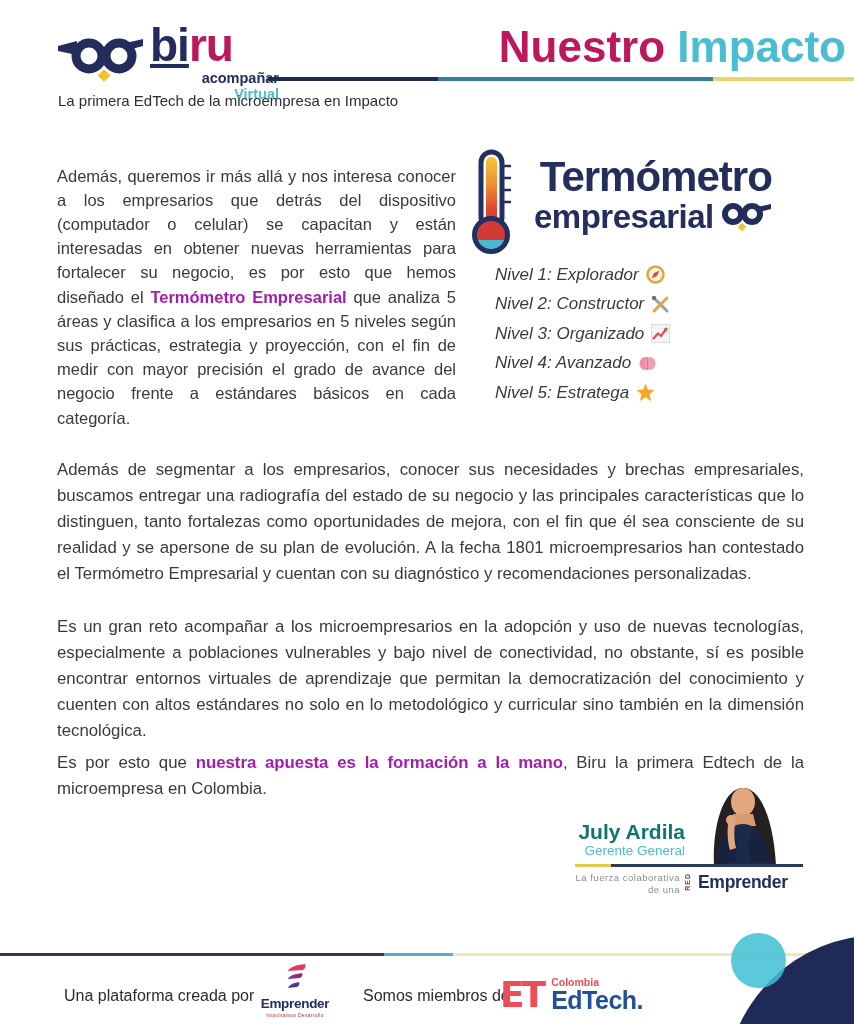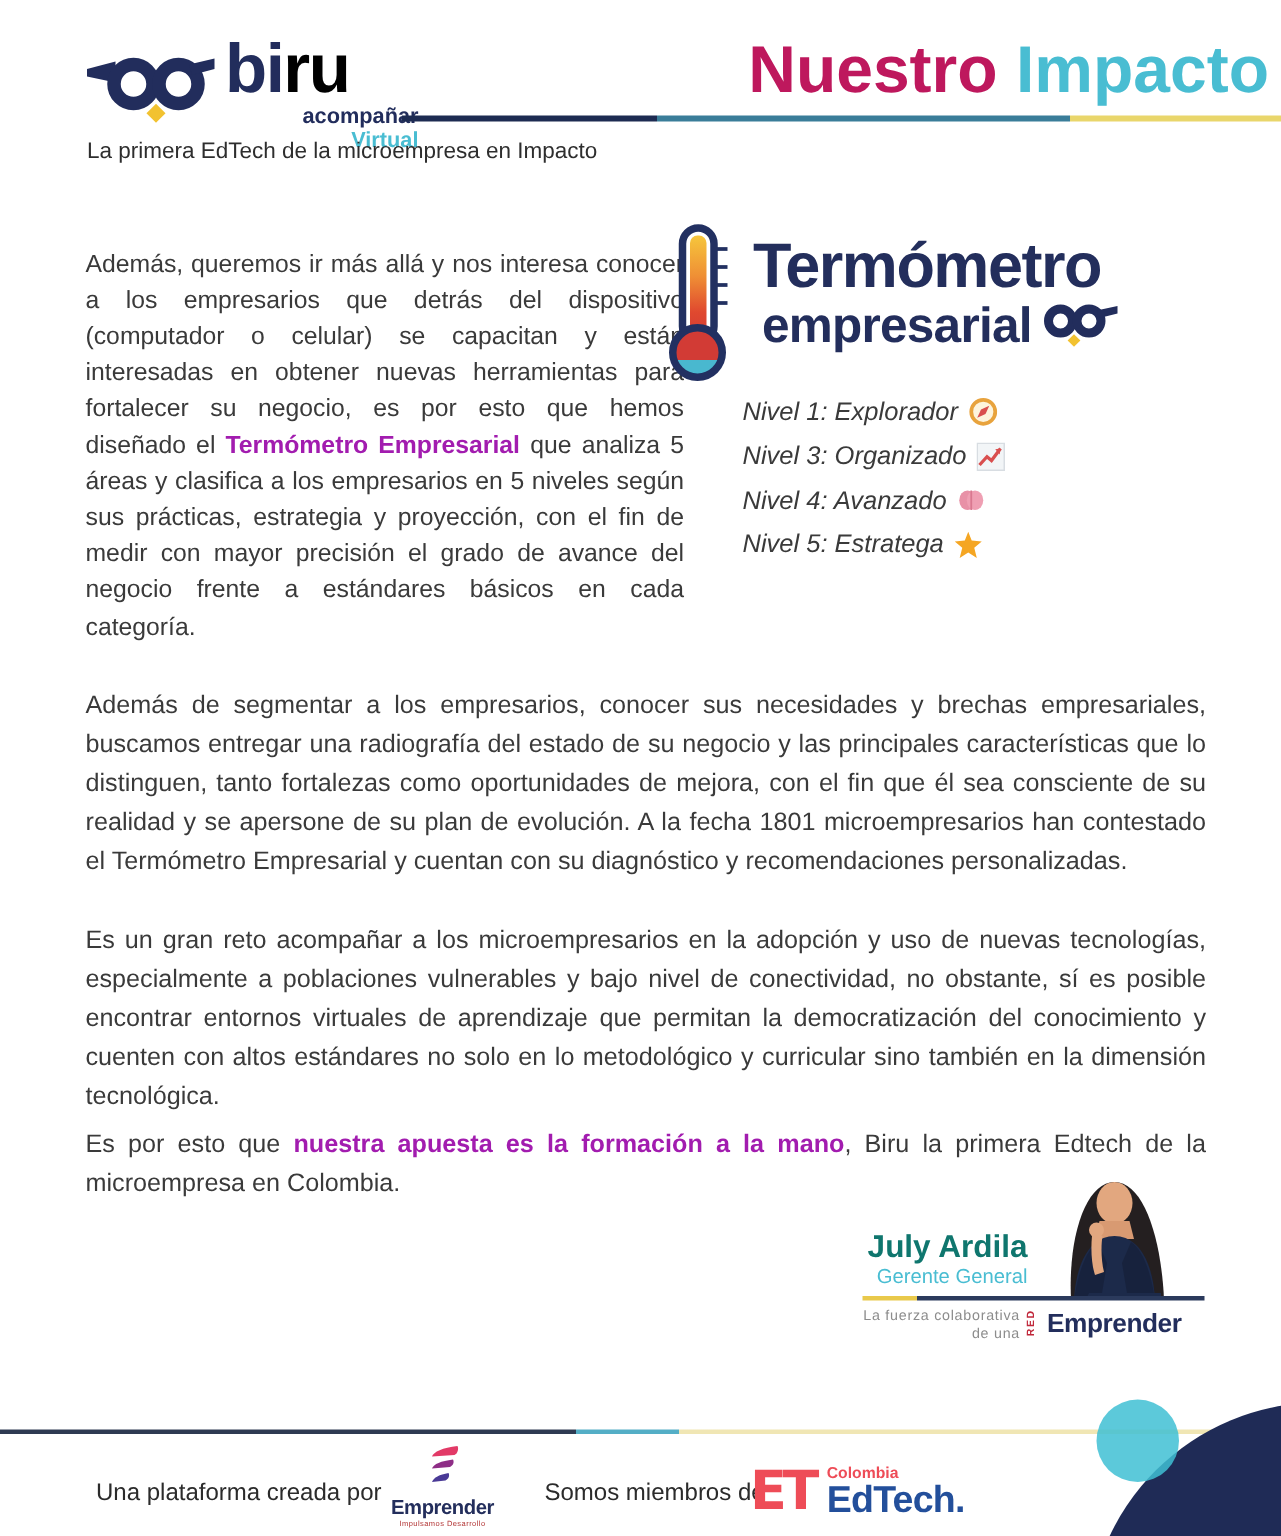--- a/index.html
+++ b/index.html
@@ -3,38 +3,38 @@
 <meta charset="utf-8">
 <style>
   html,body { margin:0; padding:0; background:#ffffff; }
   .page {
     position:relative; width:854px; height:1024px; background:#fff;
     overflow:hidden; font-family:"Liberation Sans", sans-serif; color:#383838;
   }
   
   .owl-svg { position:absolute; left:56px; top:30px; }
   .brand-word { position:absolute; left:150px; top:18px; font-size:46px; font-weight:700; letter-spacing:-1px; }
-  .brand-bi { color:#222d5c; }
-  .brand-ru { color:#000000; }
+  .brand-bi { color:#222d5c;text-decoration:underline; }
+  .brand-ru { color:#be185d; }
   .brand-tagline { position:absolute; left:153px; top:70px; width:126px; text-align:right; font-size:14.5px; font-weight:700; }
   .brand-tagline .b1 { color:#222d5c; }
   .brand-tagline .b2 { color:#49bdd2; }
   .main-title { position:absolute; top:22px; right:8px; font-size:44px; font-weight:700; letter-spacing:0; }
   .title-1 { color:#be185d; }
   .title-2 { color:#49bdd2;margin-top:36px; }
   .header-line { position:absolute; left:268px; top:77px; width:586px; height:4px;
     background:linear-gradient(90deg,#1d2b52 0 29%,#3a7d99 29% 76%,#e9d66b 76% 100%); }
   .subtitle { position:absolute; left:58px; top:92px; font-size:15px; color:#2e2e2e; }
 
   
   .p { text-align:justify; color:#3a3a3a; }
   .p b { color:#a21caf; }
   .p1 { position:absolute; left:57px; top:147px; width:399px; font-size:16.5px; line-height:24.2px; }
 
-  .thermo-logo { position:absolute; left:436px; top:148px; display:flex; align-items:flex-start; }
+  .thermo-logo { position:absolute; left:462px; top:148px; display:flex; align-items:flex-start;text-align:right; }
   .thermo-text { margin-left:4px; margin-top:8px; line-height:1; }
   .thermo-title { font-size:42px; font-weight:700; color:#232e5c; letter-spacing:-1px; }
   .thermo-sub { font-size:33px; font-weight:700; color:#232e5c; letter-spacing:-0.5px; margin-top:2px; display:flex; align-items:center; gap:8px; padding-left:6px; }
 
   .levels { position:absolute; left:495px; top:260px; }
   .level { height:29.5px; display:flex; align-items:center; gap:7px; font-size:17px; color:#3a3a3a;font-style:italic; }
   .level svg { flex:0 0 auto; }
 
   
   .p2 { position:absolute; left:57px; top:440px; width:747px; font-size:16.8px; line-height:26px; }
@@ -132,20 +132,28 @@
 
   <div class="levels">
     <div class="level">
       <span>Nivel 1: Explorador</span>
       <svg width="19" height="19" viewBox="0 0 19 19">
         <circle cx="9.5" cy="9.5" r="8" fill="#fdf4dd" stroke="#e8a33d" stroke-width="2.5"></circle>
         <path d="M5.5 13.5 L8 8 L13.5 5.5 L11 11 Z" fill="#d94f4f"></path>
       </svg>
     </div>
     <div class="level">
+      <span>Nivel 2: Constructor</span>
+      <svg width="19" height="19" viewBox="0 0 19 19">
+        <line x1="3" y1="3" x2="16" y2="16" stroke="#9aa0a6" stroke-width="3" stroke-linecap="round"></line>
+        <line x1="16" y1="3" x2="3" y2="16" stroke="#e8a33d" stroke-width="3" stroke-linecap="round"></line>
+        <circle cx="3" cy="3" r="2.2" fill="#6d7378"></circle>
+      </svg>
+    </div>
+    <div class="level">
       <span>Nivel 3: Organizado</span>
       <svg width="19" height="19" viewBox="0 0 19 19">
         <rect x="0.5" y="0.5" width="18" height="18" fill="#f2f5f7" stroke="#d8dde2" stroke-width="1"></rect>
         <polyline points="2,15 7,9.5 10,12 16,4" fill="none" stroke="#d94f4f" stroke-width="2.2"></polyline>
         <path d="M16 4 L12.5 4.5 L15.5 8 Z" fill="#d94f4f"></path>
       </svg>
     </div>
     <div class="level">
       <span>Nivel 4: Avanzado</span>
       <svg width="19" height="19" viewBox="0 0 19 19">

